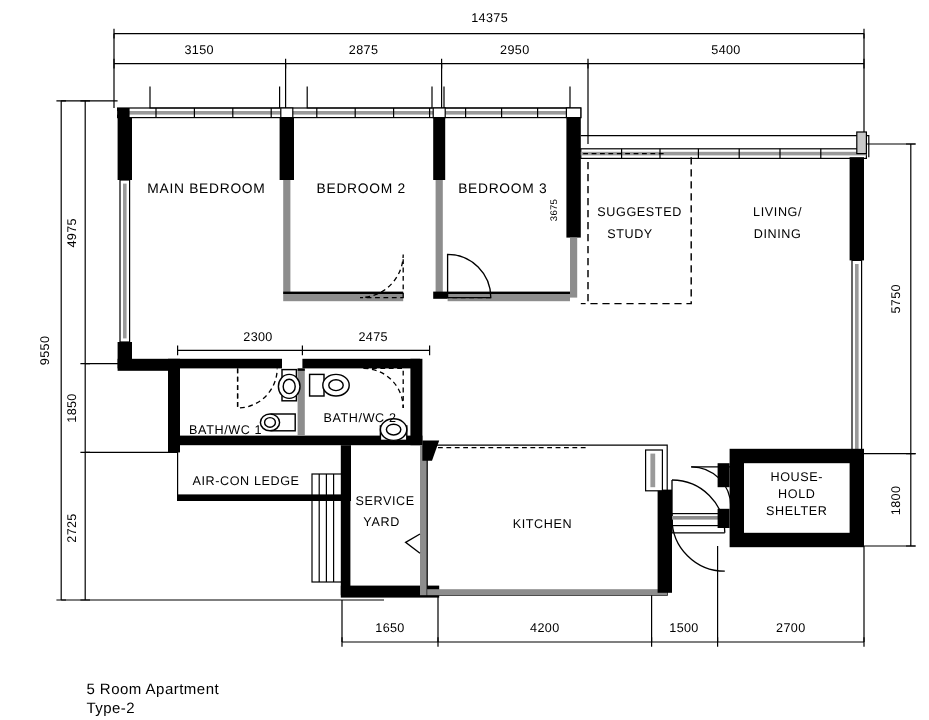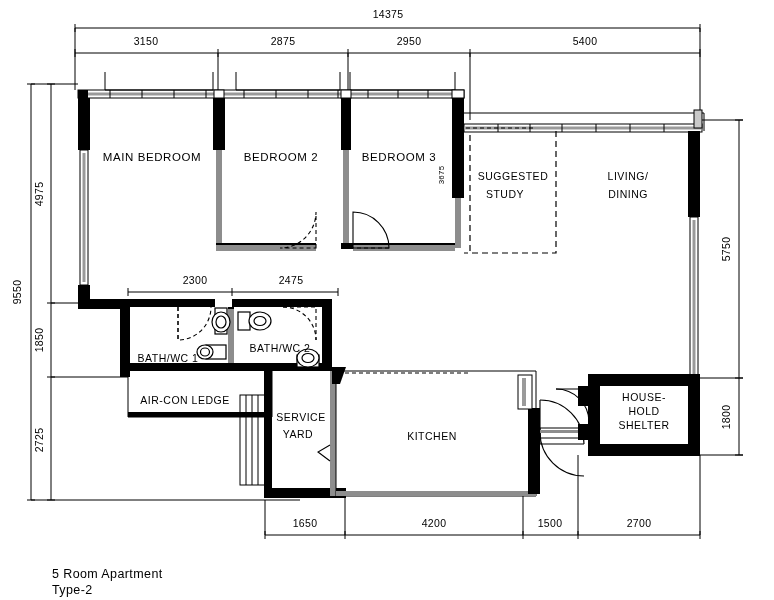--- a/index.html
+++ b/index.html
@@ -11,20 +11,21 @@
     width: 774px;
     height: 600px;
     font-family: "Liberation Sans", sans-serif;
     overflow: hidden;
     position: relative;
   }
   #floorplan-root {
     position: relative;
     width: 666px;
     height: 600px;
+    padding-left: 20px;
   }
   svg#plan {
     display: block;
     width: 774px;
     height: 600px;
   }
   .roomlabel {
     font-family: "Liberation Sans", sans-serif;
     font-size: 11.5px;
     letter-spacing: 0.6px;

